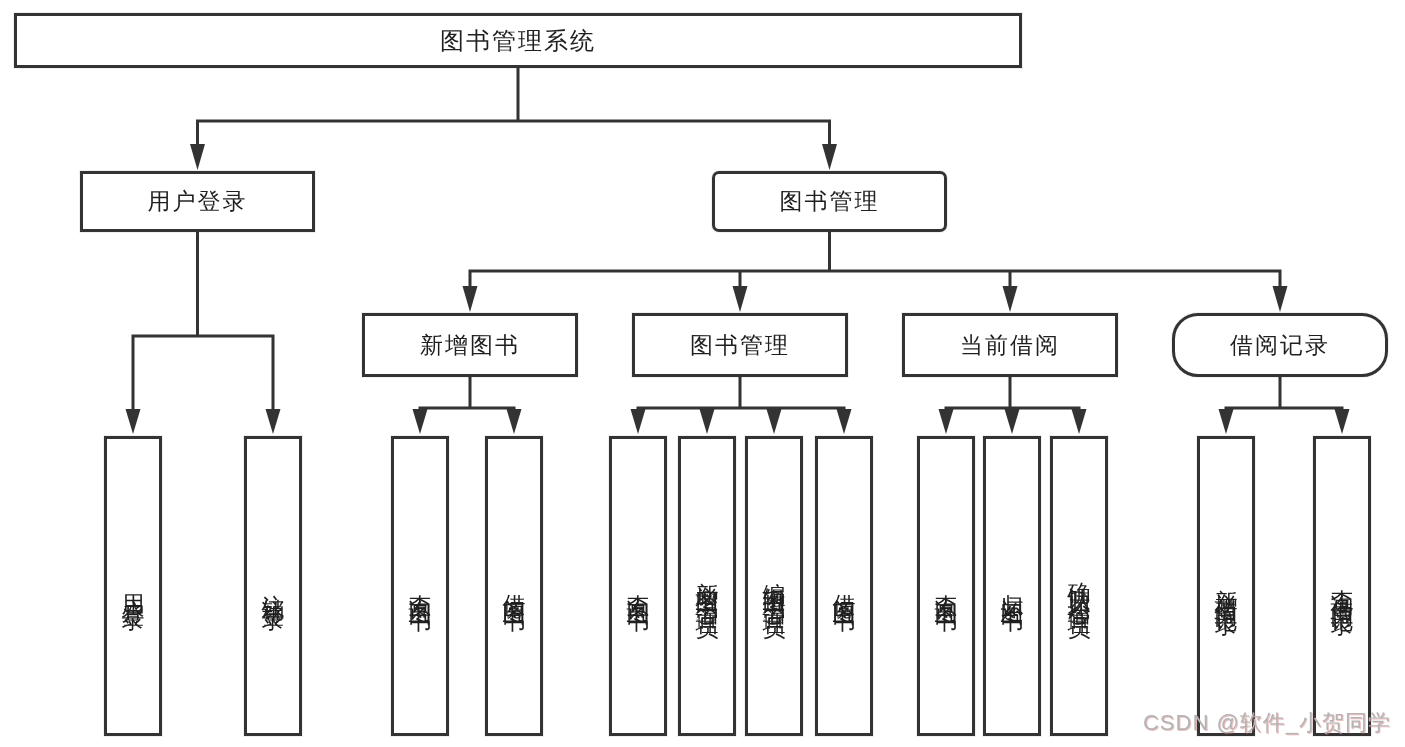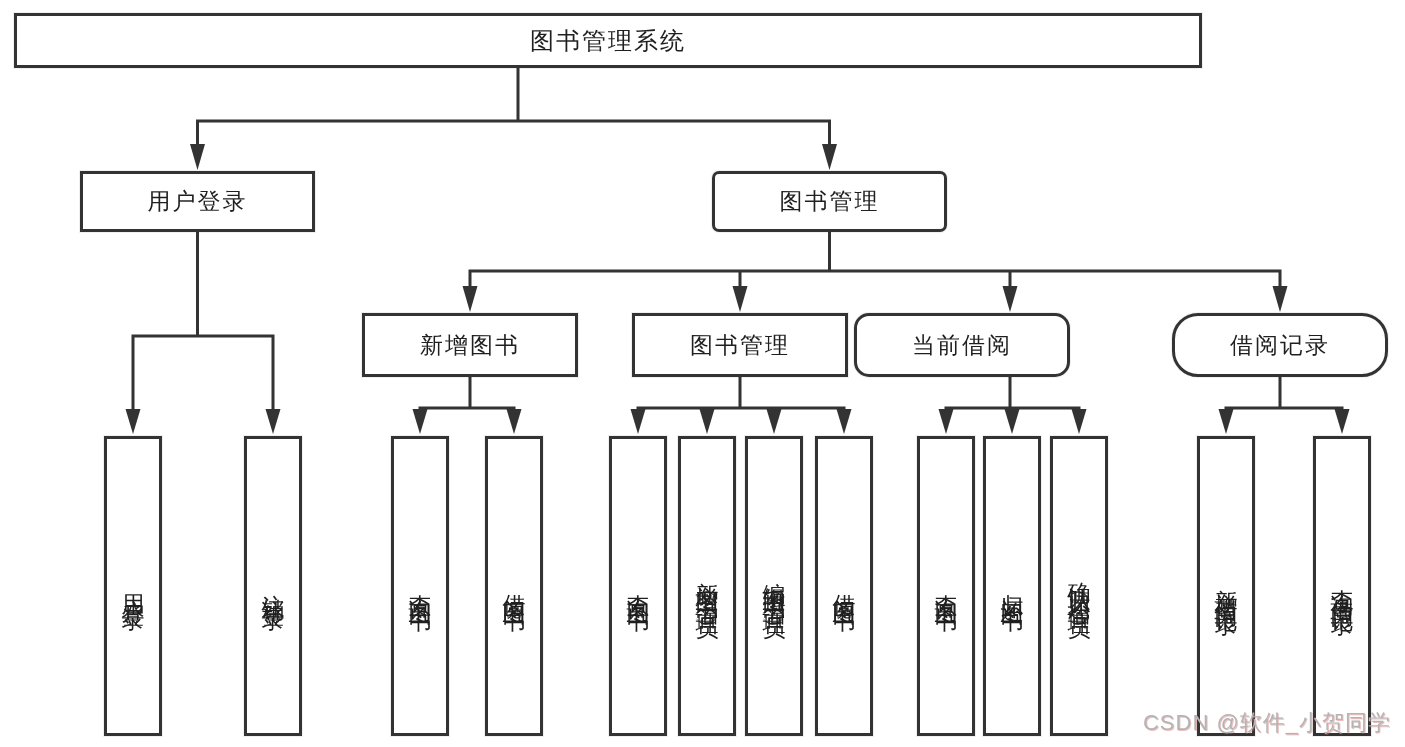--- a/index.html
+++ b/index.html
@@ -24,31 +24,31 @@
   .node{
     position:absolute;
     background:#ffffff;
     border:3px solid var(--line);
     display:flex;align-items:center;justify-content:center;
     text-align:center;
     box-shadow:0 0 0 1px rgba(0,0,0,0.06);
   }
   .hlabel{font-size:23px;letter-spacing:2px;color:var(--text);}
 
-  .root-box{left:14px;top:13px;width:1188px;height:55px;}
+  .root-box{left:14px;top:13px;width:1008px;height:55px;}
   .root-box .hlabel{font-size:24px;}
 
   .l2{top:171px;height:61px;width:235px;}
   .l2.user-login{left:80px;}
   .l2.book-mgmt{left:712px;border-radius:7px;}
 
   .l3{top:313px;height:64px;width:216px;}
   .l3.g0{left:362px;}
   .l3.g1{left:632px;}
-  .l3.g2{left:854px;border-radius:15px;}
+  .l3.g2{left:902px;}
   .l3.g3{left:1172px;border-radius:26px;}
 
   .leaf{
     top:436px;height:300px;width:58px;
   }
   .vlabel{
     writing-mode:vertical-lr;
     text-orientation:mixed;
     font-size:23px;
     letter-spacing:5px;

